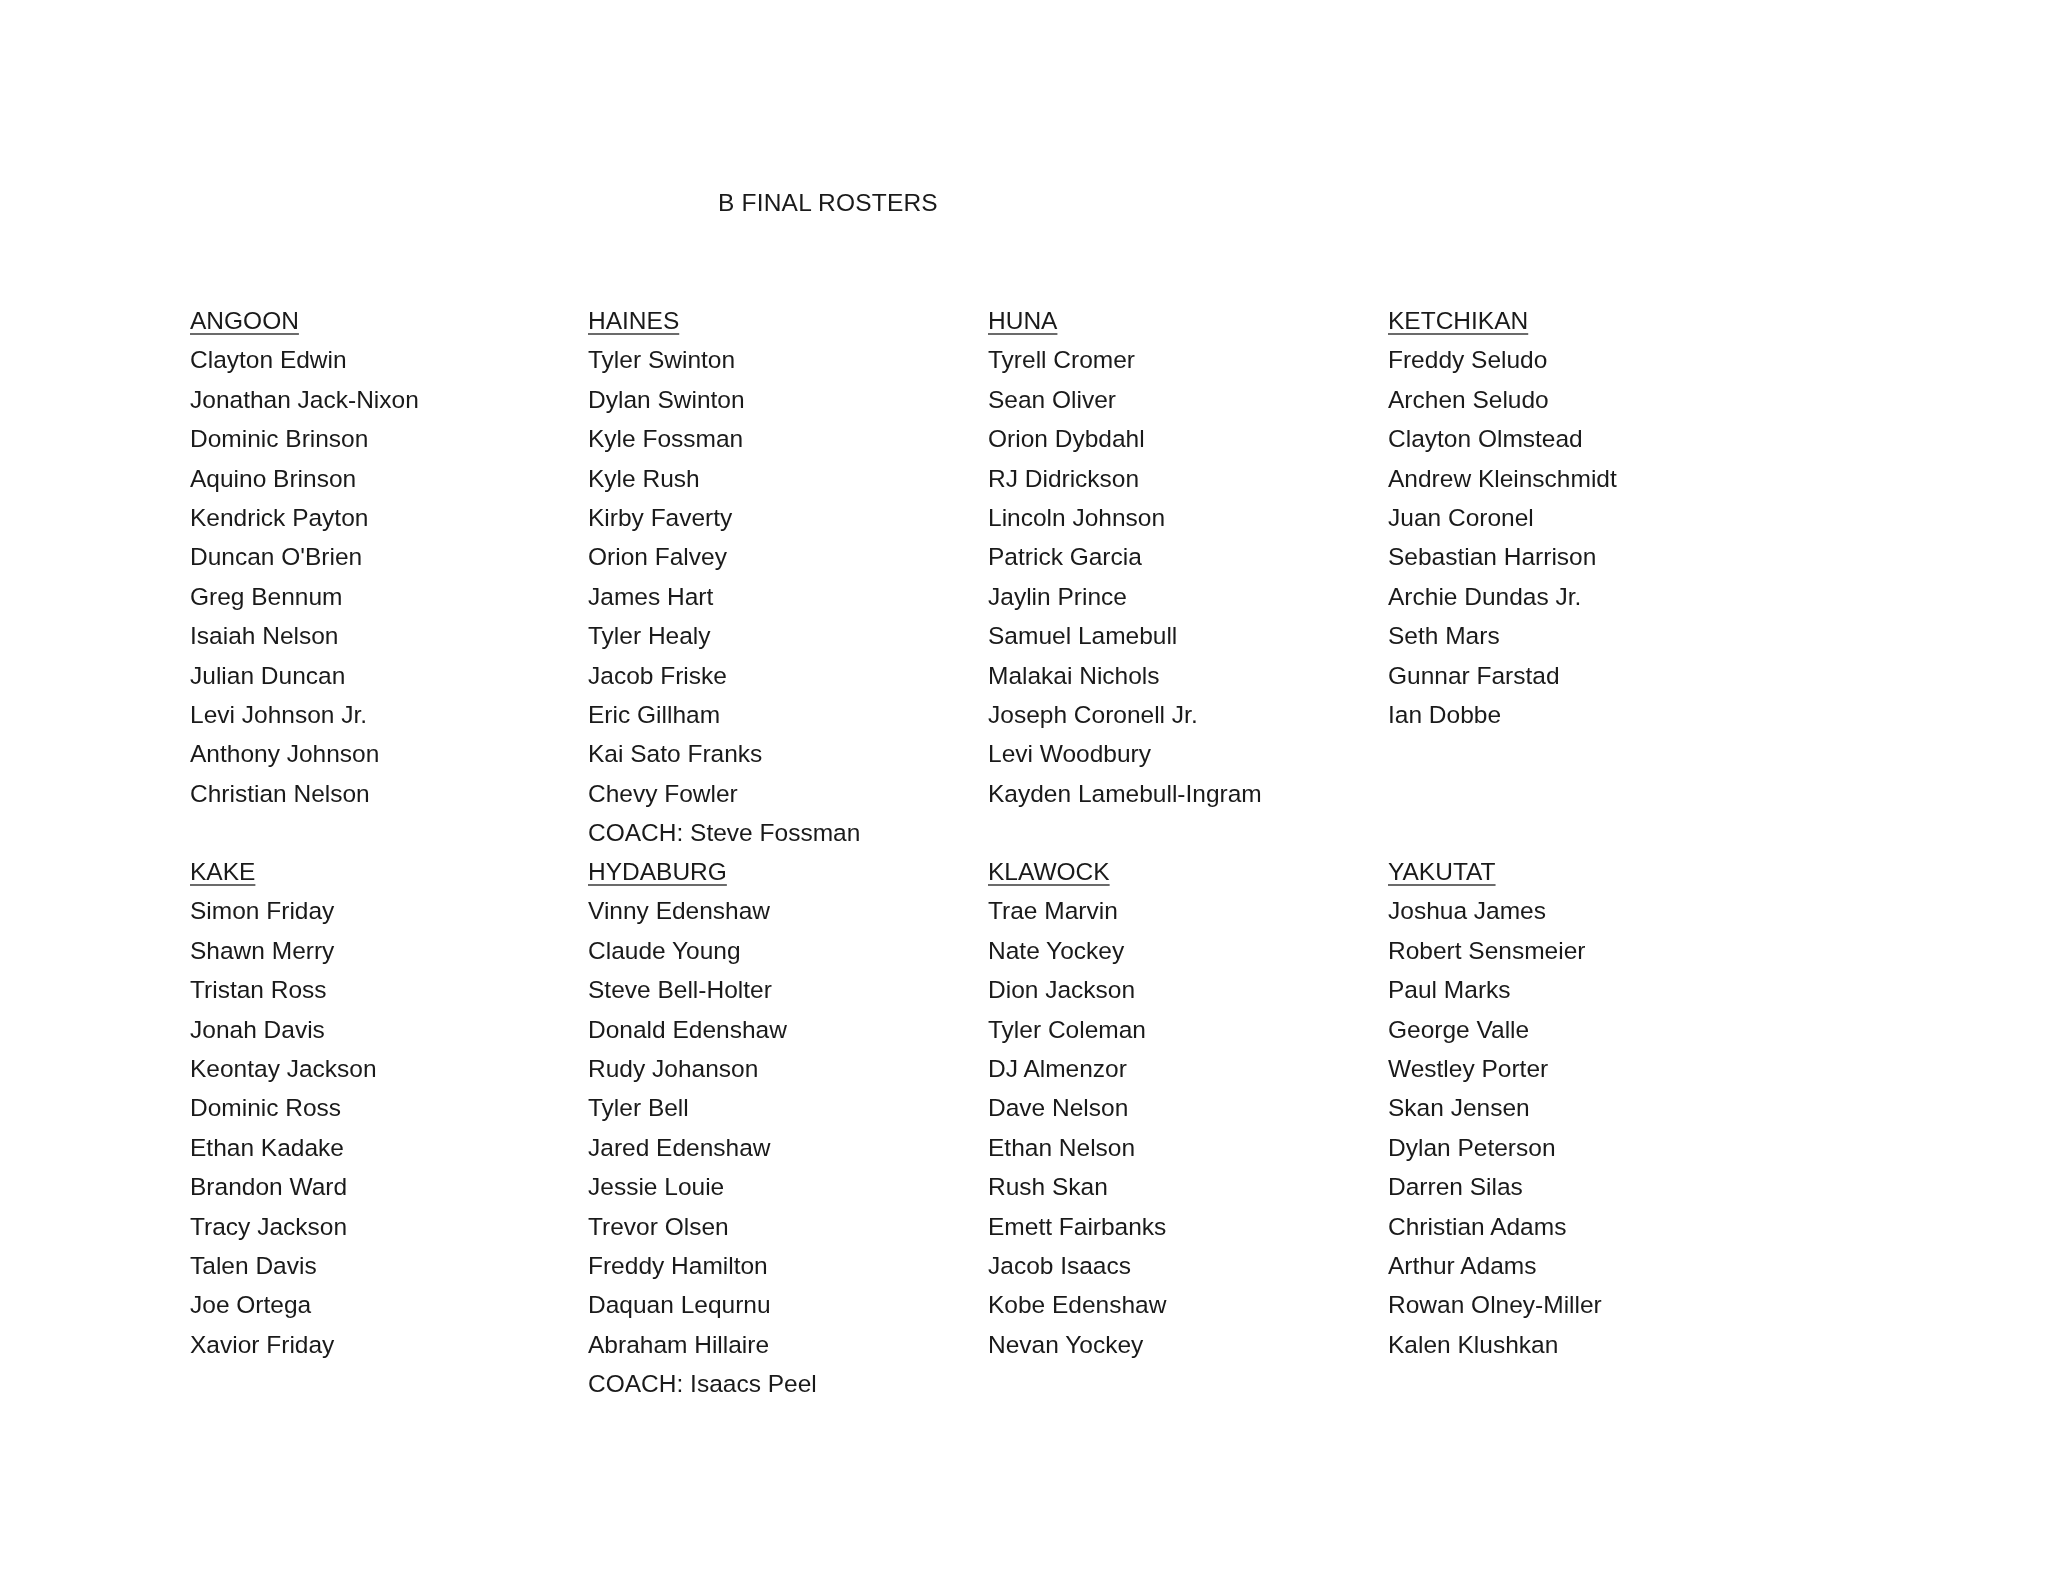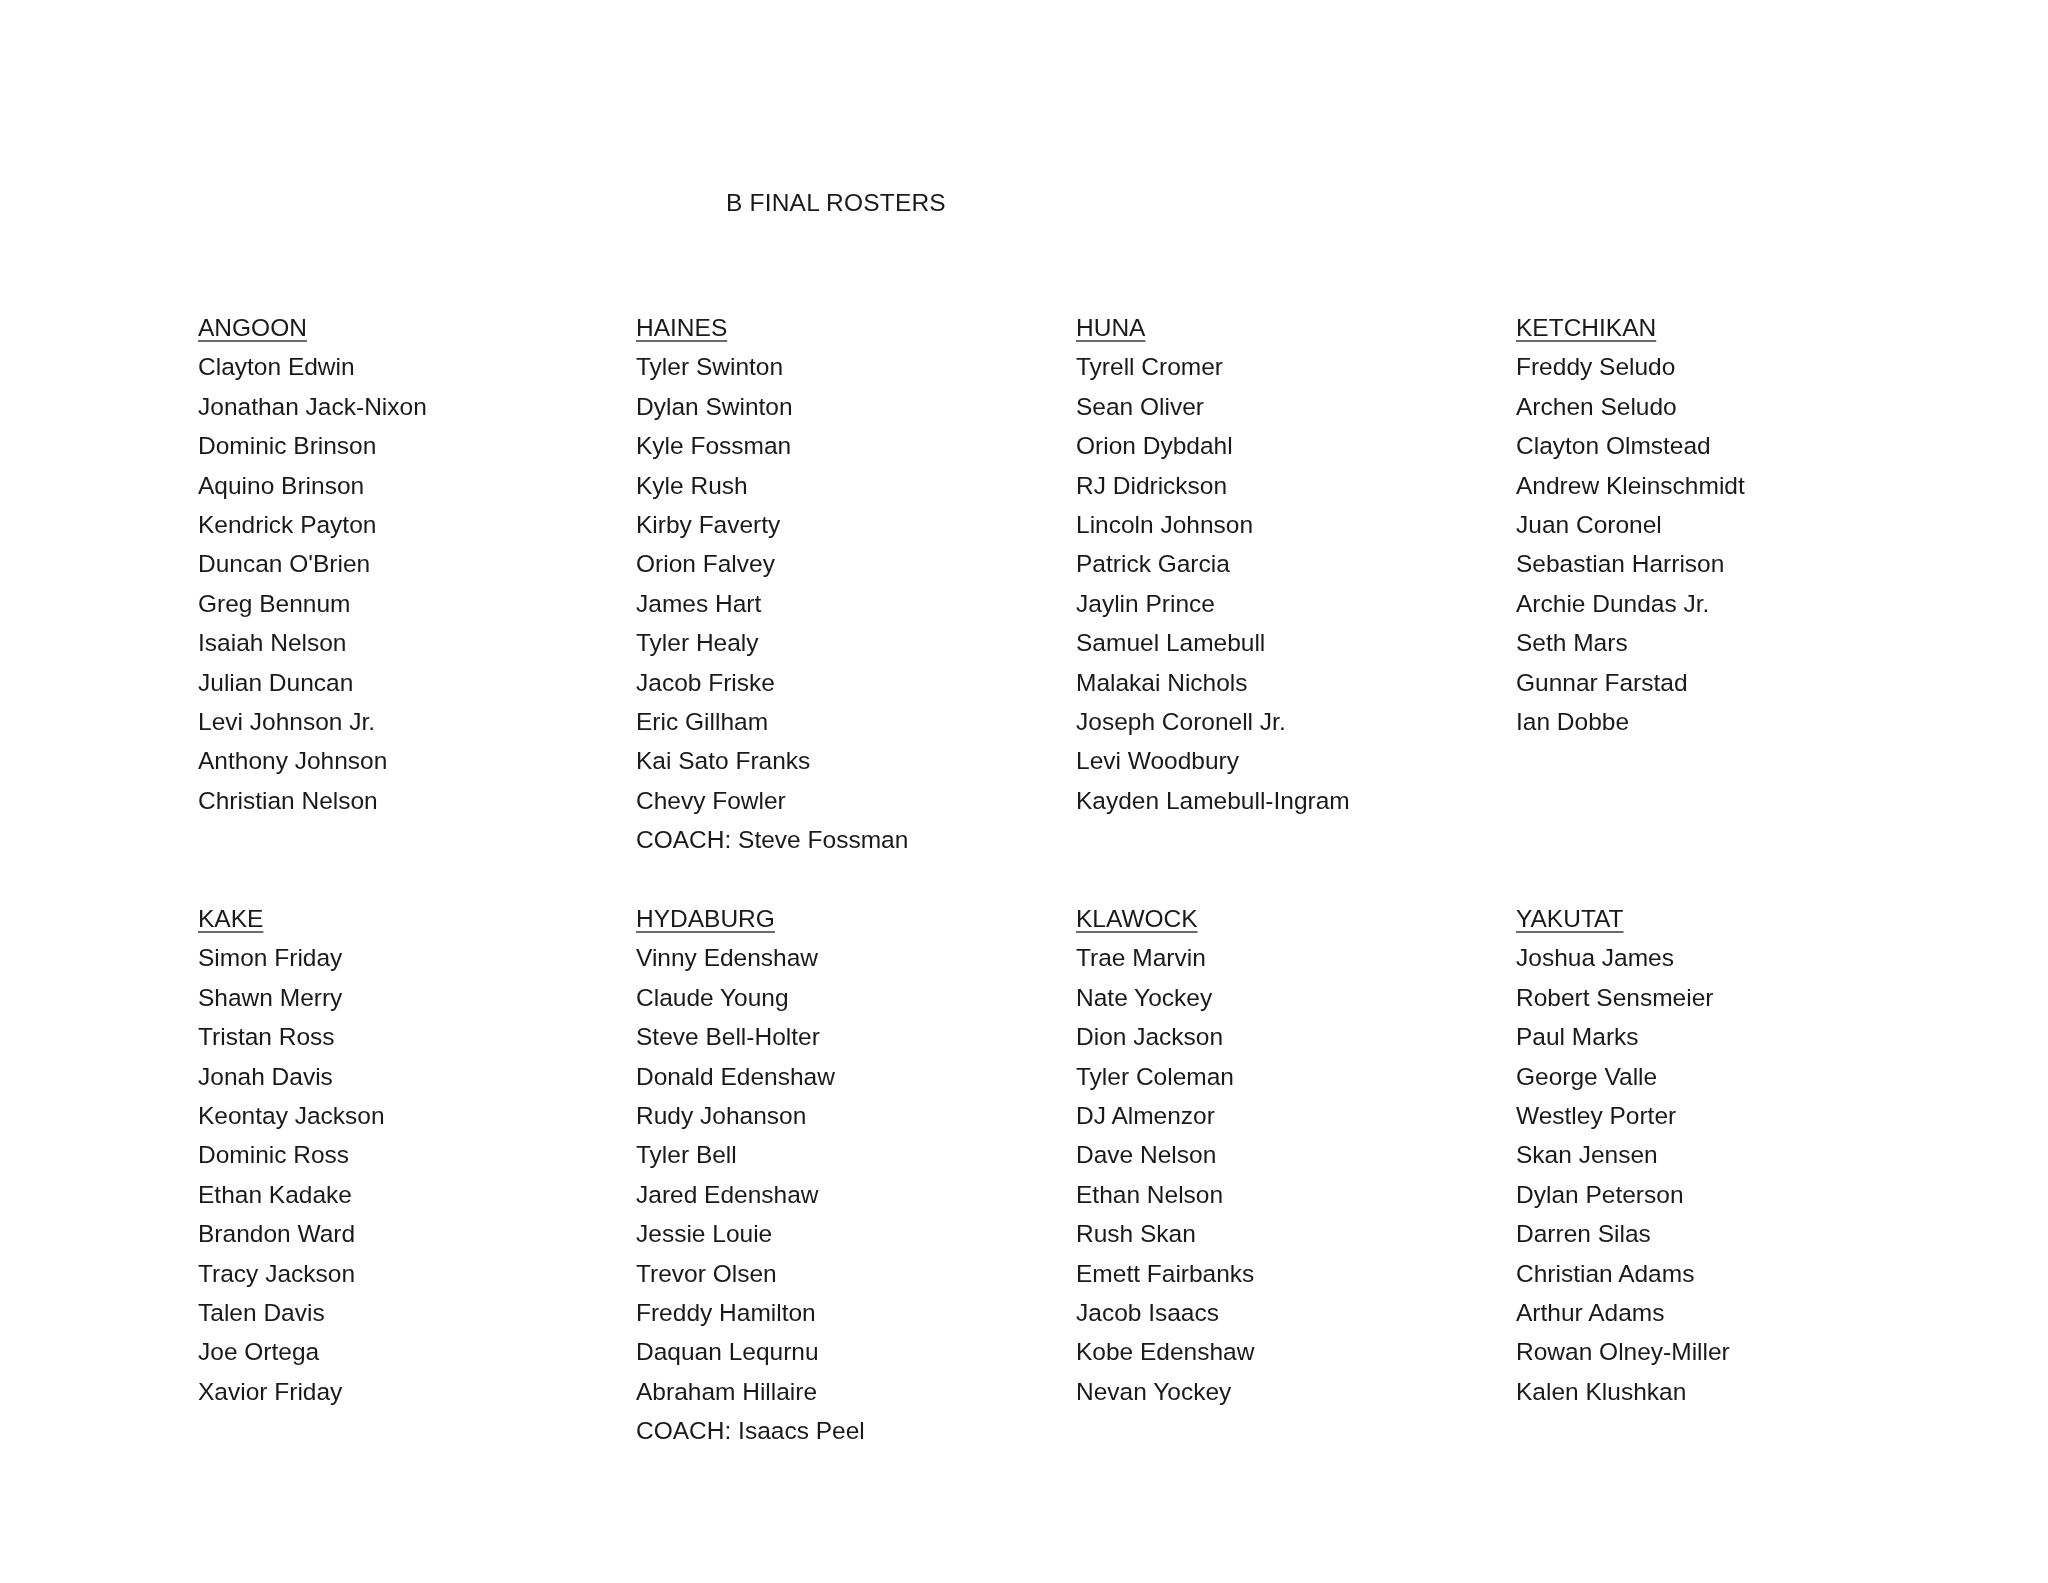--- a/index.html
+++ b/index.html
@@ -12,39 +12,37 @@
     height: 1583px;
     position: relative;
     font-family: "Liberation Sans", sans-serif;
     color: #1a1a1a;
     overflow: hidden;
   }
   .page {
     position: absolute;
     inset: 0;
     background: #ffffff;
-    margin-left: 8px;
   }
   .title {
     position: absolute;
     left: 718px;
     top: 188px;
     font-size: 24.5px;
     line-height: 30px;
     letter-spacing: 0.2px;
     white-space: nowrap;
   }
   .roster-grid {
     position: absolute;
     left: 190px;
-    top: 308px;
+    top: 301px;
     display: grid;
     grid-template-columns: 398px 400px 400px 400px;
     grid-template-rows: 551px auto;
-    gap: 40px;
   }
   .team {
     font-size: 24.5px;
     line-height: 39.4px;
     white-space: nowrap;
   }
   .team-name {
     text-decoration: underline;
     text-decoration-color: #6b6b6b;
     text-decoration-thickness: 1.5px;

